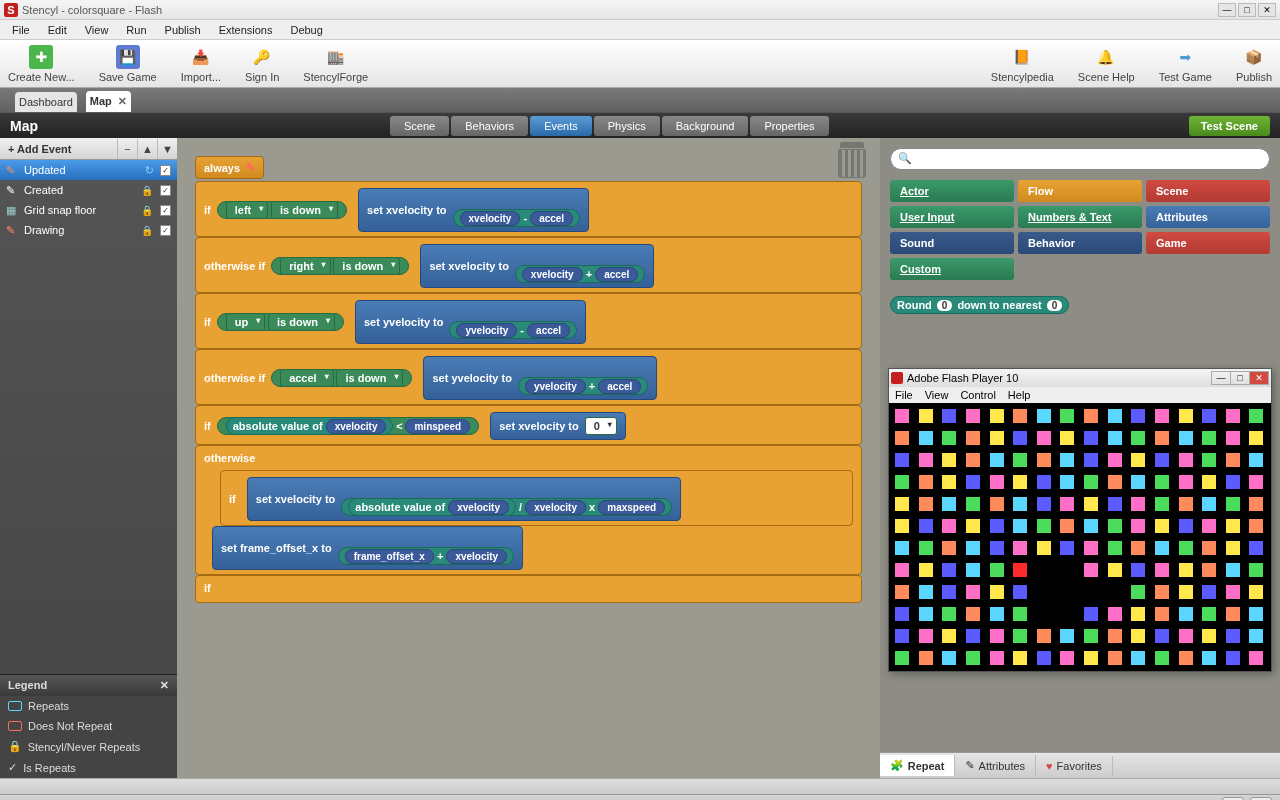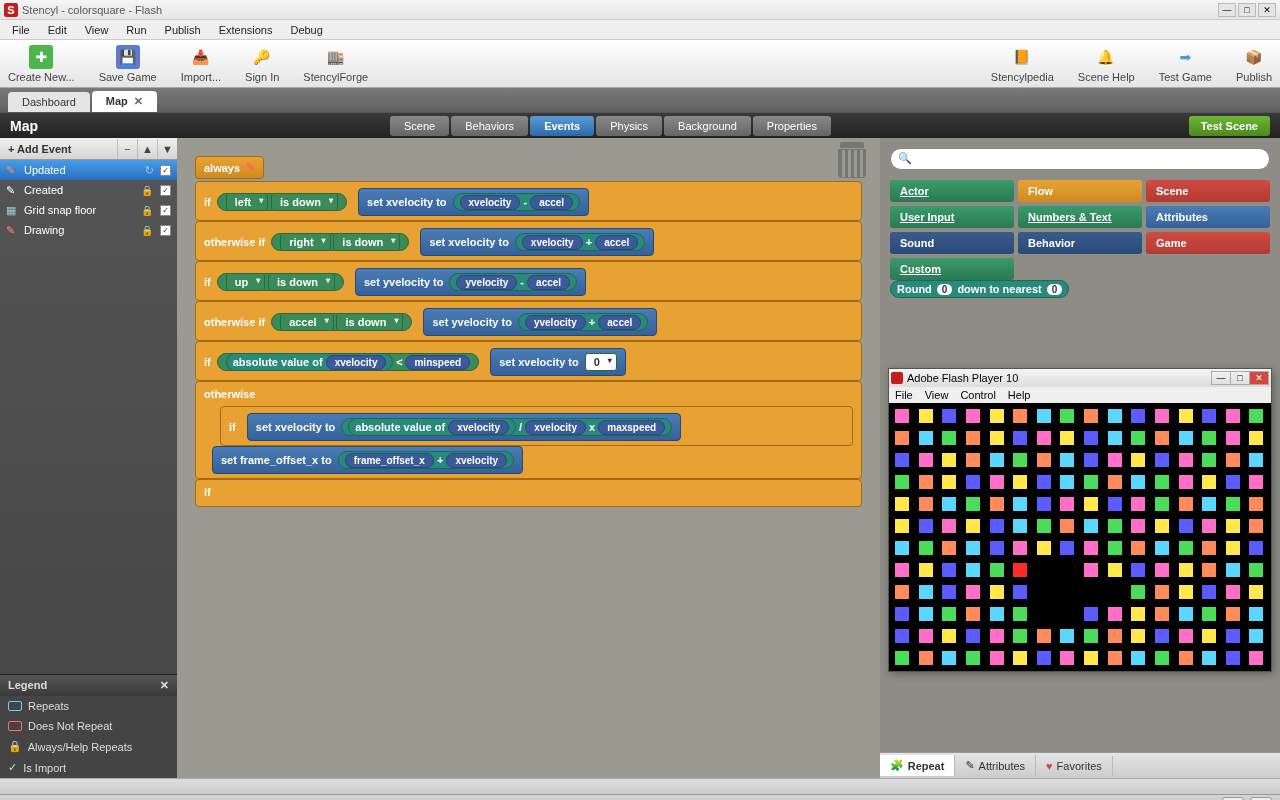--- a/index.html
+++ b/index.html
@@ -13,29 +13,29 @@
 
 .menubar { height: 20px; background: #efefef; display: flex; align-items: center; padding: 0 4px; gap: 2px; border-bottom: 1px solid #ccc; }
 .menubar span { padding: 2px 8px; color: #222; cursor: pointer; }
 
 .toolbar { height: 48px; background: linear-gradient(#fff,#e5e5e5); display: flex; align-items: center; padding: 4px 8px; gap: 24px; border-bottom: 1px solid #aaa; }
 .tool-item { display: flex; flex-direction: column; align-items: center; gap: 2px; cursor: pointer; color: #444; }
 .tool-icon { width: 24px; height: 24px; border-radius: 3px; display: flex; align-items: center; justify-content: center; font-size: 14px; }
 .toolbar .spacer { flex: 1; }
 
 .tabstrip { height: 24px; background: linear-gradient(#7a7a7a,#606060); display: flex; align-items: end; padding: 0 8px; }
-.tab { padding: 4px 14px; background: #e5e5e5; border-radius: 4px 4px 0 0; margin-right: 2px; color: #333; cursor: pointer; }
+.tab { padding: 4px 4px; background: #e5e5e5; border-radius: 4px 4px 0 0; margin-right: 2px; color: #333; cursor: pointer; margin-left: 7px; }
 .tab.active { background: #fff; font-weight: bold; }
 .tab .close { margin-left: 6px; color: #666; }
 
 .scene-header { height: 26px; background: linear-gradient(#3a3a3a,#222); display: flex; align-items: center; padding: 0 10px; border-top: 1px solid #555; }
 .scene-title { color: #fff; font-size: 14px; font-weight: bold; flex: 0 0 380px; }
 .scene-tabs { display: flex; gap: 2px; }
 .scene-tab { padding: 4px 14px; background: linear-gradient(#888,#666); color: #fff; border-radius: 3px; cursor: pointer; }
-.scene-tab.active { background: linear-gradient(#5b9bd5,#2a6aa8); font-weight: bold; }
+.scene-tab.active { background: linear-gradient(#5b9bd5,#2a6aa8); font-weight: normal; }
 .test-btn { margin-left: auto; padding: 4px 12px; background: linear-gradient(#6fb536,#4a8a1e); color: #fff; border-radius: 3px; font-weight: bold; cursor: pointer; }
 
 .workspace { display: flex; height: 640px; }
 
 .left-panel { width: 177px; background: linear-gradient(#555,#444); display: flex; flex-direction: column; }
 .event-ctrl { height: 22px; background: linear-gradient(#f0f0f0,#d5d5d5); display: flex; align-items: center; border-bottom: 1px solid #999; }
 .add-event { padding: 2px 8px; font-weight: bold; cursor: pointer; color: #333; }
 .event-ctrl .sq { width: 20px; height: 20px; border-left: 1px solid #bbb; text-align: center; line-height: 20px; color: #444; cursor: pointer; }
 .event-item { height: 20px; display: flex; align-items: center; padding: 0 6px; color: #fff; gap: 6px; cursor: pointer; }
 .event-item.sel { background: linear-gradient(#4a9be8,#2670c0); }
@@ -51,21 +51,21 @@
 
 .canvas { flex: 1; background: #9a9a90; padding: 18px; overflow: hidden; position: relative; }
 .trash { position: absolute; right: 14px; top: 4px; width: 28px; height: 36px; opacity: .5; }
 .trash::before { content: ''; position: absolute; top: 0; left: 2px; right: 2px; height: 6px; background: #555; border-radius: 2px 2px 0 0; }
 .trash::after { content: ''; position: absolute; top: 7px; left: 0; right: 0; bottom: 0; background: repeating-linear-gradient(90deg,#555 0 3px,transparent 3px 6px); border: 1px solid #555; border-radius: 0 0 3px 3px; }
 
 .block { border-radius: 4px; padding: 4px 8px; color: #fff; font-weight: bold; display: inline-flex; align-items: center; gap: 6px; margin-bottom: 2px; white-space: nowrap; }
 .blk-orange { background: linear-gradient(#e8a234,#d18a1e); border: 1px solid #a66a10; }
 .blk-blue { background: linear-gradient(#4a7cb5,#35619a); border: 1px solid #254a7a; }
 .blk-green { background: #3a8a5a; border: 1px solid #2a6a42; border-radius: 10px; padding: 2px 8px; font-size: 10px; }
-.blk-teal { background: #2a8a7a; border: 1px solid #1a6a5a; border-radius: 10px; padding: 2px 6px; }
+.blk-teal { background: #2a8a7a; border: 1px solid #1a6a5a; border-radius: 10px; padding: 2px 6px; margin-top: 16px; }
 .pill { background: #3a5a9a; border: 1px solid #2a4a7a; border-radius: 10px; padding: 1px 8px; font-size: 10px; }
 .dd { background: #3a8a5a; border: 1px solid #2a6a42; border-radius: 3px; padding: 2px 16px 2px 8px; position: relative; }
 .dd::after { content: '▾'; position: absolute; right: 4px; font-size: 8px; }
 .indent { margin-left: 16px; }
 .stack { background: #e8a234; border: 1px solid #a66a10; border-radius: 4px; padding: 6px 8px 2px 8px; }
 .stack > .block:first-child { background: none; border: none; padding: 0 0 4px 0; }
 .stack .blk-blue, .stack .blk-orange { margin-left: 8px; }
 .op { color: #fff; font-weight: bold; }
 
 .right-panel { width: 400px; background: #8d8d85; padding: 10px; position: relative; }
@@ -225,25 +225,25 @@
       <div class="legend-item">
           <span class="legend-icon" style="border-color:#5bd6ff"></span>
           <span>Repeats</span>
         </div>
       <div class="legend-item">
           <span class="legend-icon" style="border-color:#ff6a5b"></span>
           <span>Does Not Repeat</span>
         </div>
       <div class="legend-item">
           <span style="color:#e8a845">🔒</span>
-          <span>Always/Help Repeats</span>
+          <span>Stencyl/Never Repeats</span>
         </div>
       <div class="legend-item">
           <span class="chk">✓</span>
-          <span>Is Import</span>
+          <span>Is Repeats</span>
         </div>
     </div>
   </div>
 
   <div class="canvas">
     <div class="trash"></div>
 
     <div class="block blk-orange">
         <span>always</span> 
         <span style="color:#ff6a5b">✎</span>

